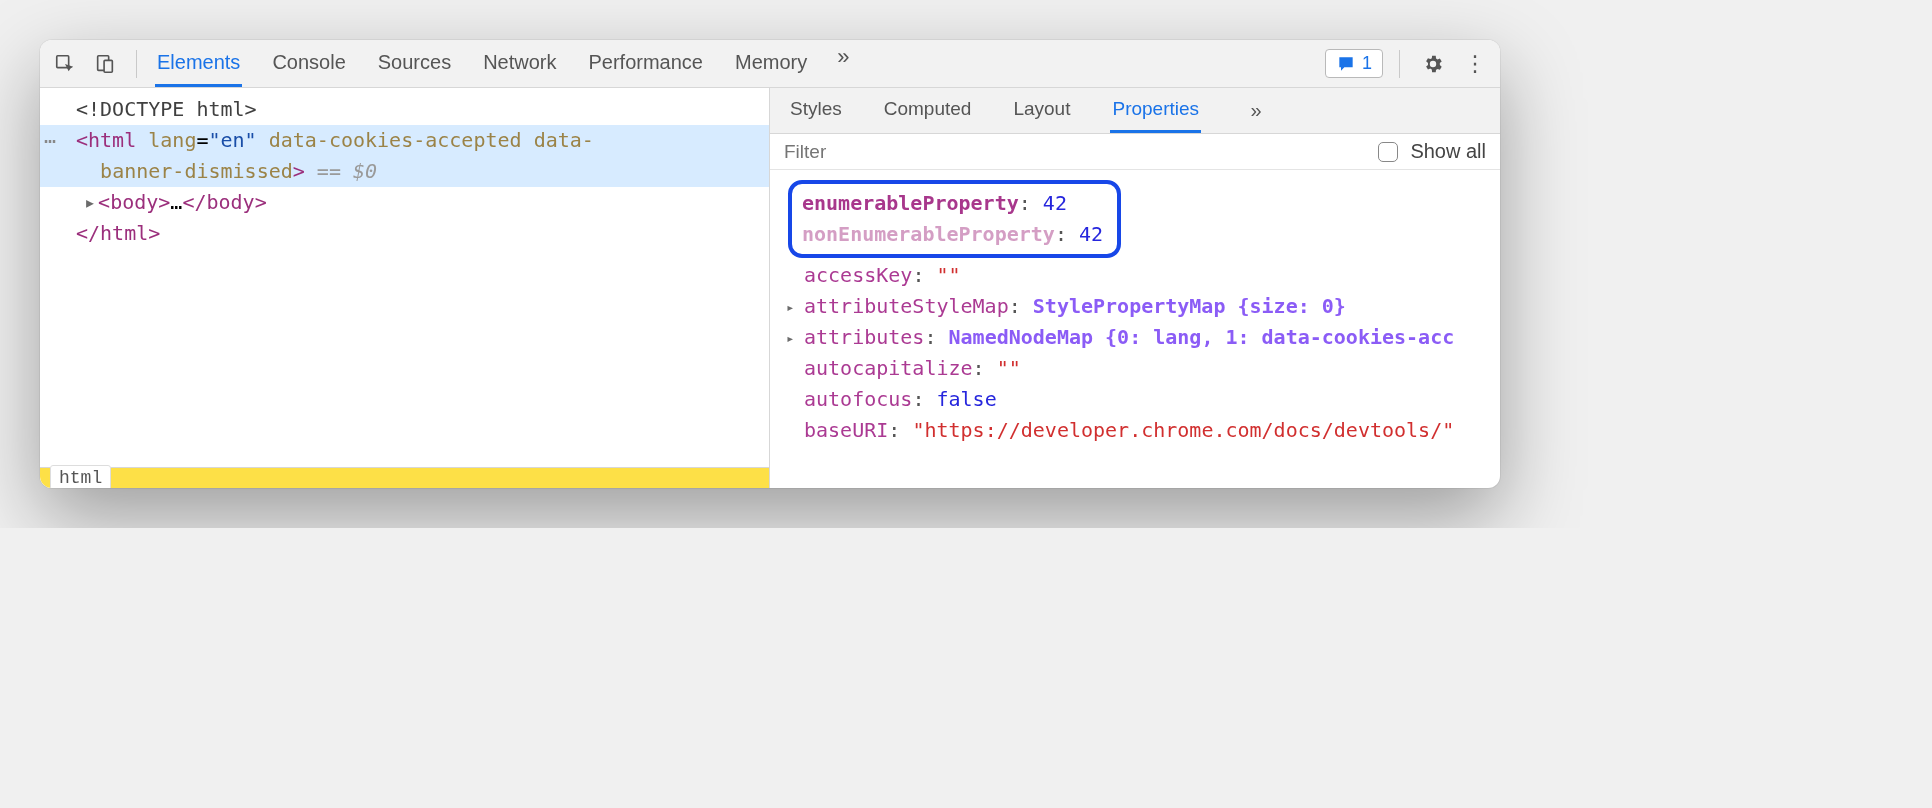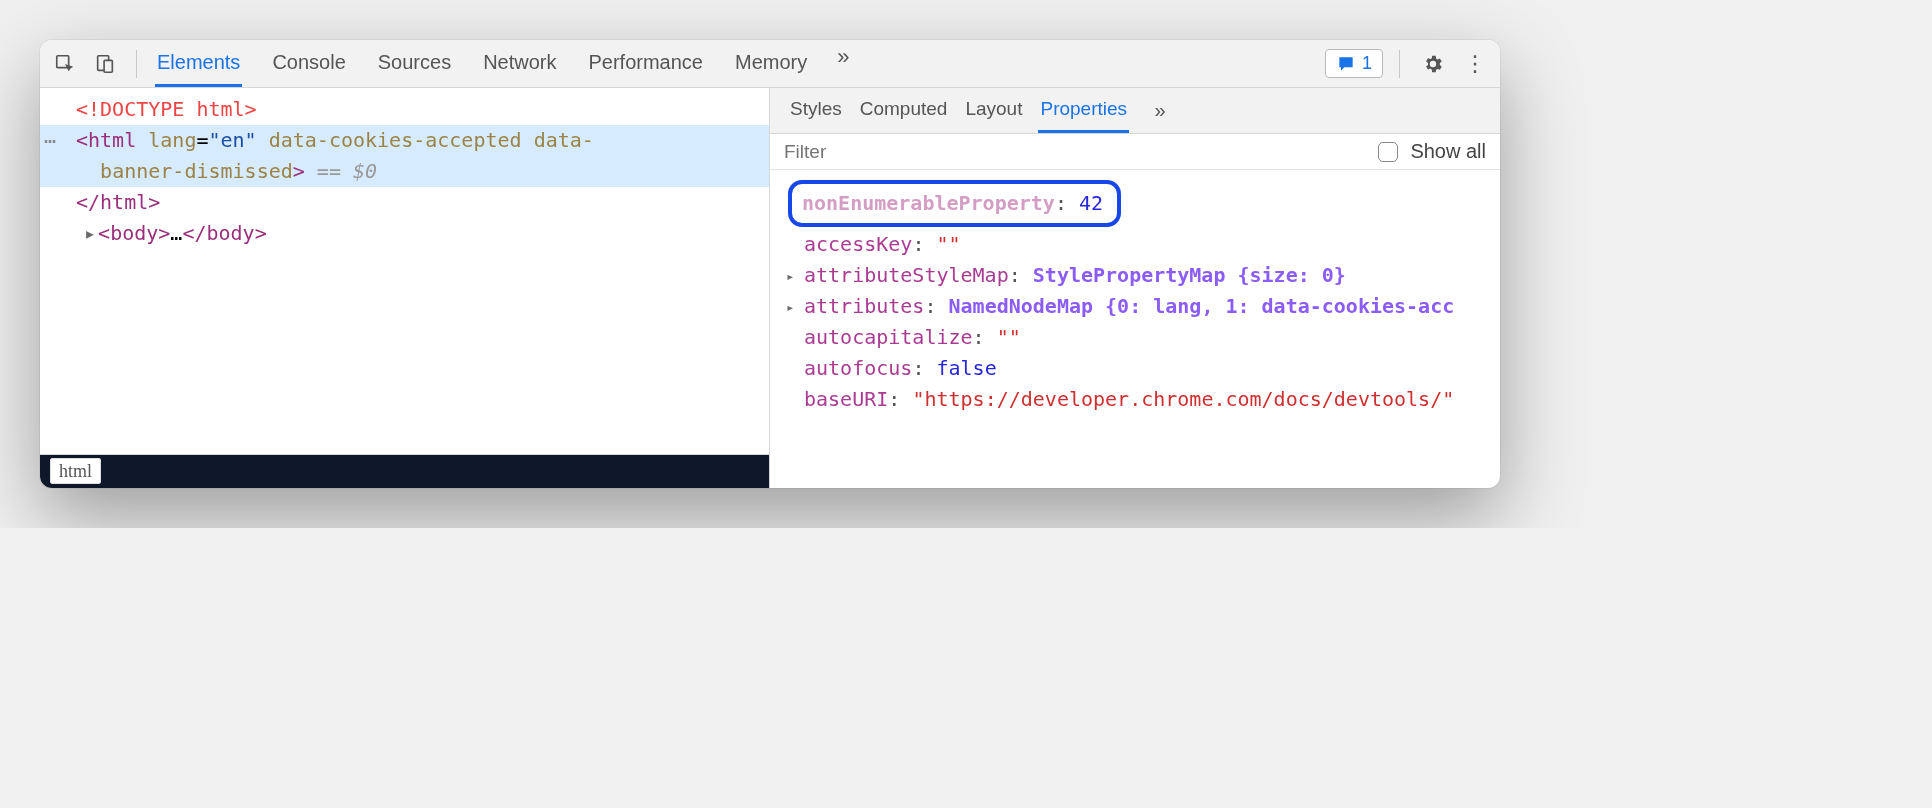--- a/index.html
+++ b/index.html
@@ -52,36 +52,36 @@
   .badge-btn {
     display:flex; align-items:center; gap:6px; border:1px solid #b9b9b9;
     padding: 3px 10px; border-radius:4px; color:#1a73e8; background:#fff; cursor:pointer;
     font-size:18px; font-weight:500;
   }
   .badge-btn svg { width:20px; height:20px; fill:#1a73e8;}
   .content { display:flex; height: 400px; }
   .pane-left { width: 50%; border-right:1px solid #d7d7d7; display:flex; flex-direction:column; background:#fff; }
   .dom-tree { flex:1; padding: 6px 0; font-family: Menlo, Consolas, monospace; font-size:20px; line-height:1.55; overflow:hidden;}
   .dom-line { padding: 0 8px 0 36px; white-space:pre-wrap;}
-  .doctype { color:#ef4444; }
+  .doctype { color:#404040; }
   .selected-line { background:#d7ebff; position:relative; padding-left:36px;}
   .selected-line .dots { position:absolute; left:4px; color:#888; top:1px;}
   .tag { color:#9b2f7c; }
   .attr { color:#9b8347; }
   .attrval { color:#1a4ea8; }
   .inline-eq { color:#9a9a9a; font-style:italic;}
   .expander { color:#6b6b6b; display:inline-block; width:14px; margin-left:-16px;}
   .breadcrumb {
-    border-top:1px solid #d7d7d7; padding:6px 10px; background:#0f172a;
-    font-family: Liberation Serif, serif; font-size:18px; color:#555;
+    border-top:1px solid #d7d7d7; padding:0 10px; background:#fde047;
+    font-family: Liberation Mono, monospace; font-size:18px; color:#555;
   }
   .breadcrumb span.sel { background:#fff; padding:2px 8px; border:1px solid #ddd; border-radius:3px;}
   .pane-right { width:50%; display:flex; flex-direction:column; }
   .subtabs {
-    display:flex; align-items:center; gap:14px; padding: 0 18px; height:46px;
+    display:flex; align-items:center; gap:38px; padding: 0 18px; height:46px;
     background:#f2f2f2; border-bottom:1px solid #d7d7d7;
     font-size:19px; color:#555;
   }
   .subtab { display:flex; align-items:center; height:100%; cursor:pointer; border-bottom:3px solid transparent; padding:0 2px;}
   .subtab.active { color:#1a73e8; border-bottom-color:#1a73e8;}
   .filter-row {
     display:flex; align-items:center; padding: 6px 14px; border-bottom:1px solid #e4e4e4;
     gap: 12px;
   }
   .filter-input {
@@ -159,22 +159,22 @@
     </div>
   </div>
 
   <div class="content">
     <div class="pane-left">
       <div class="dom-tree">
         <div class="dom-line doctype">&lt;!DOCTYPE html&gt;</div>
         <div class="selected-line">
           <span class="dots">⋯</span><span class="tag">&lt;html</span> <span class="attr">lang</span>=<span class="attrval">"en"</span> <span class="attr">data-cookies-accepted</span> <span class="attr">data-</span><br>&nbsp;&nbsp;<span class="attr">banner-dismissed</span><span class="tag">&gt;</span><span class="inline-eq"><span> == </span><span>$0</span></span>
         </div>
+        <div class="dom-line">&nbsp;&nbsp;<span class="expander">▸</span><span class="tag">&lt;body&gt;</span>…<span class="tag">&lt;/body&gt;</span></div>
         <div class="dom-line"><span class="tag">&lt;/html&gt;</span></div>
-        <div class="dom-line">&nbsp;&nbsp;<span class="expander">▸</span><span class="tag">&lt;body&gt;</span>…<span class="tag">&lt;/body&gt;</span></div>
       </div>
       <div class="breadcrumb">
         <span class="sel">html</span>
       </div>
     </div>
 
     <div class="pane-right">
       <div class="subtabs">
         <div class="subtab">Styles</div>
         <div class="subtab">Computed</div>
@@ -182,20 +182,21 @@
         <div class="subtab active">Properties</div>
         <div class="icon-btn" style="color:#555;font-size:20px;">»</div>
       </div>
       <div class="filter-row">
         <input class="filter-input" placeholder="Filter" style="">
         <span class="checkbox"></span>
         <span class="show-all-label">Show all</span>
       </div>
       <div class="props">
         <div class="highlight-box">
+          <div><span class="pname-bold">enumerableProperty</span><span class="colon">: </span><span class="pval-num">42</span></div>
           <div><span class="pname-dim">nonEnumerableProperty</span><span class="colon">: </span><span class="pval-num">42</span></div>
         </div>
         <div id="prop-rows">
             <div class="prop-line"><span class="pname">accessKey</span><span class="colon">: </span><span class="pval-str">""</span></div>
             <div class="prop-line"><span class="tri">▸</span><span class="pname">attributeStyleMap</span><span class="colon">: </span><span class="pval-obj">StylePropertyMap {size: 0}</span></div>
             <div class="prop-line"><span class="tri">▸</span><span class="pname">attributes</span><span class="colon">: </span><span class="pval-obj">NamedNodeMap {0: lang, 1: data-cookies-acc</span></div>
             <div class="prop-line"><span class="pname">autocapitalize</span><span class="colon">: </span><span class="pval-str">""</span></div>
             <div class="prop-line"><span class="pname">autofocus</span><span class="colon">: </span><span class="pval-bool">false</span></div>
             <div class="prop-line"><span class="pname">baseURI</span><span class="colon">: </span><span class="pval-str">"https://developer.chrome.com/docs/devtools/"</span></div>
           </div>

